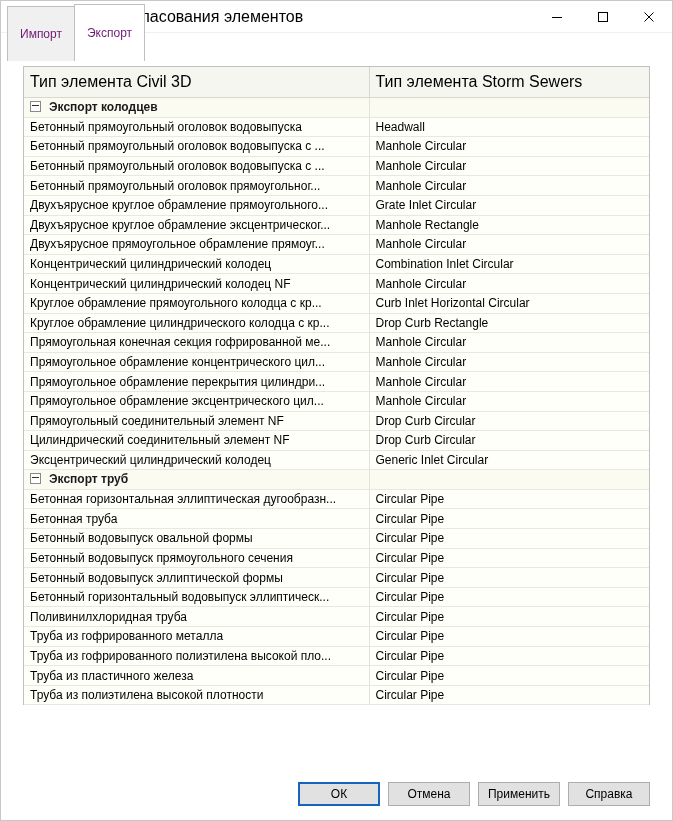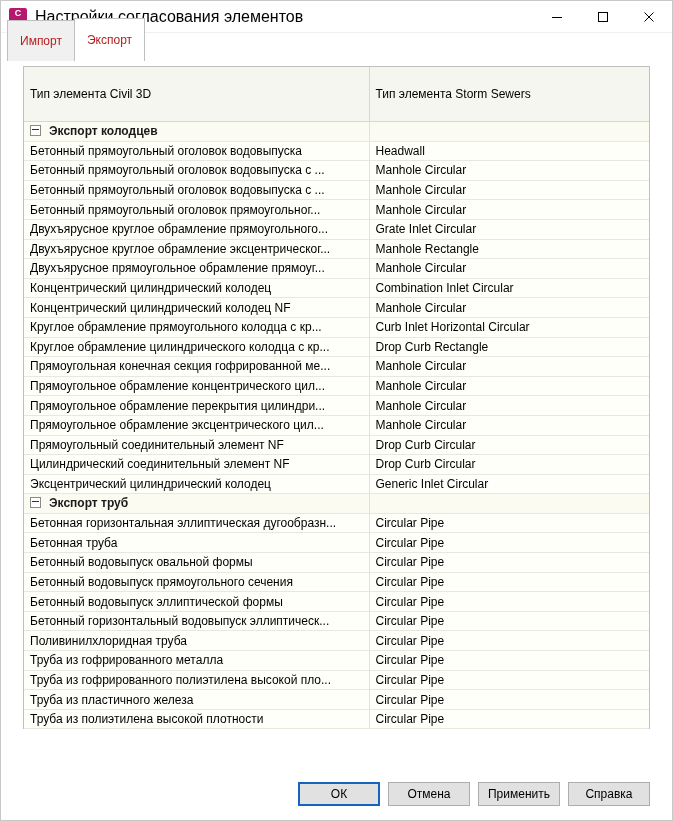--- a/index.html
+++ b/index.html
@@ -88,29 +88,29 @@
     height: 27px;
     display: flex;
     align-items: flex-end;
     padding-left: 6px;
     background: #ffffff;
     position: relative;
   }
   .tab {
     height: 22px;
     line-height: 22px;
-    padding: 9px 12px;
+    padding: 16px 12px;
     font-size: 12px;
     border: 1px solid #bfbfbf;
     border-bottom: none;
     background: #f0f0f0;
     margin-right: -1px;
     position: relative;
     top: 1px;
-    color: #b91c1c;
+    color: #701a75;
   }
   .tab.active {
     background: #ffffff;
     height: 24px;
     line-height: 24px;
     top: 1px;
     z-index: 2;
     border-color: #bfbfbf;
   }
 
@@ -132,25 +132,25 @@
     border-collapse: collapse;
     width: 100%;
     table-layout: fixed;
     font-size: 12px;
   }
   table.tbl th {
     background: #f6f6f0;
     font-weight: normal;
     text-align: left;
     height: 22px;
-    padding: 16px 6px;
+    padding: 4px 6px;
     border-right: 1px solid #d8d8d0;
     border-bottom: 1px solid #d8d8d0;
     color: #000;
-    font-size: 12px;
+    font-size: 16px;
   }
   table.tbl th:last-child { border-right: none; }
   table.tbl td {
     height: 18.6px;
     padding: 0 6px;
     border-right: 1px solid #e2e2d8;
     border-bottom: 1px solid #e8e8e0;
     white-space: nowrap;
     overflow: hidden;
     text-overflow: ellipsis;

